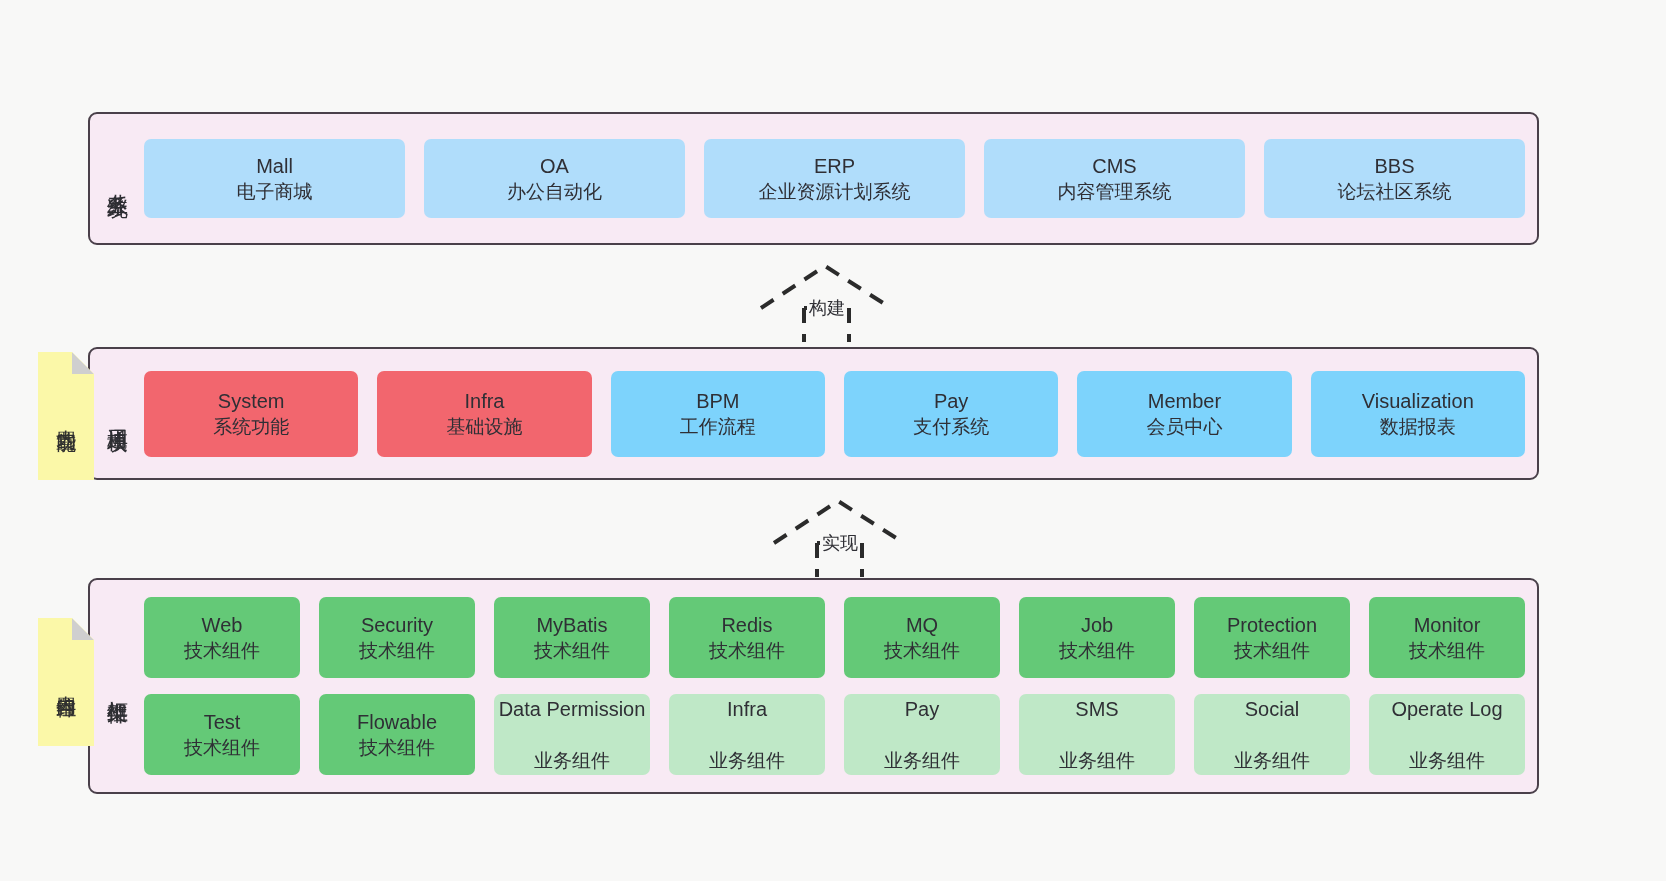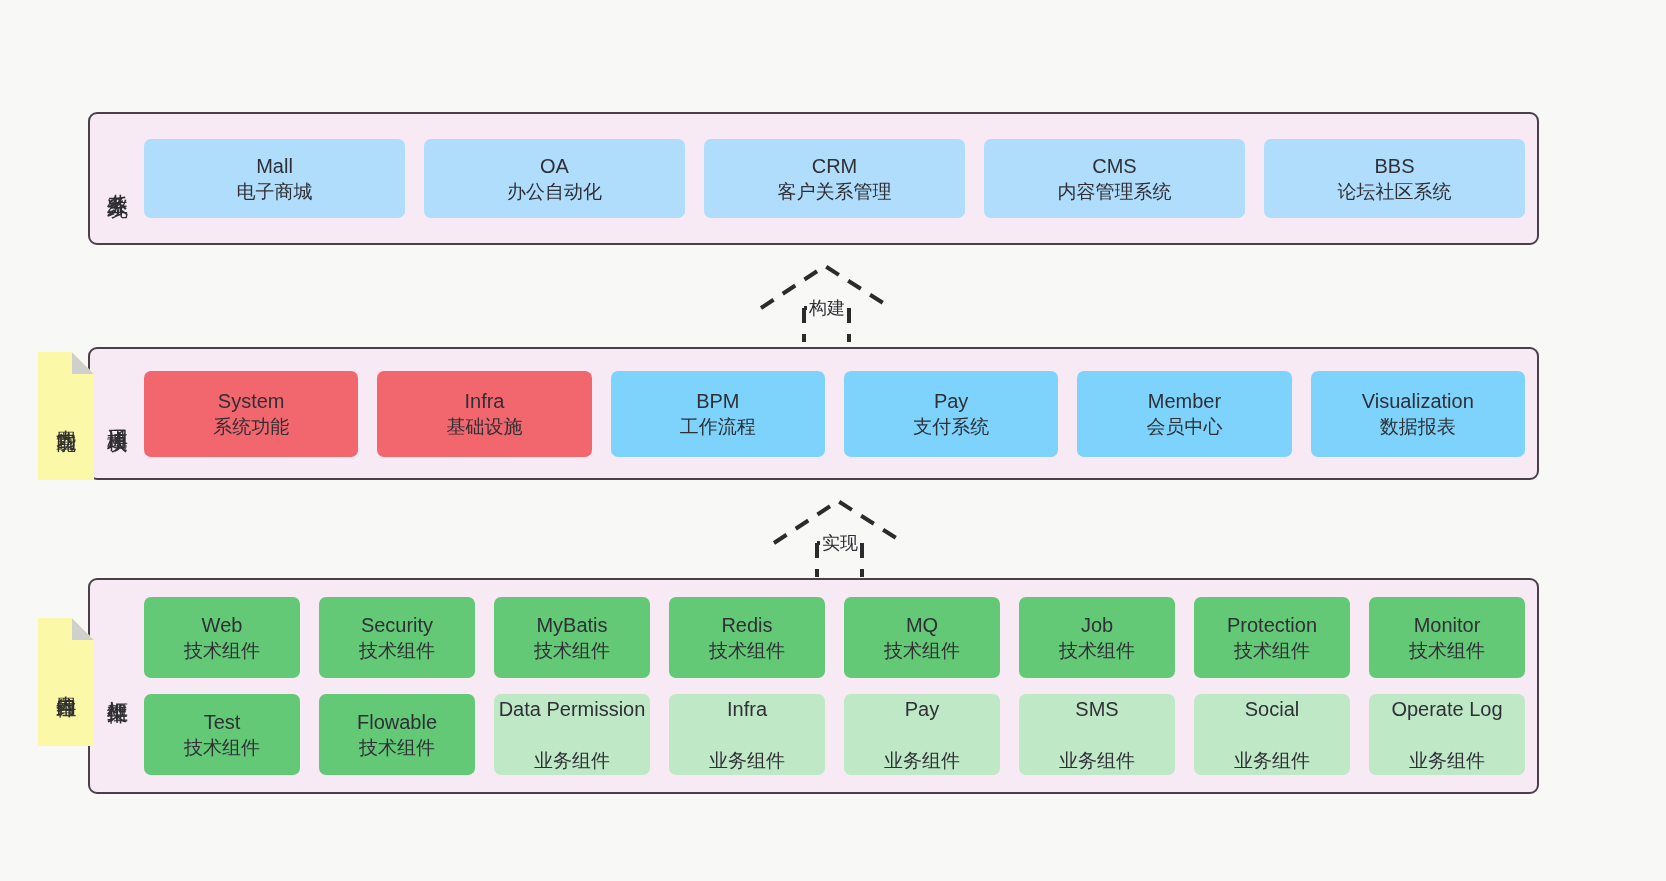--- a/index.html
+++ b/index.html
@@ -126,22 +126,22 @@
       <div class="row h-biz">
         <div class="card c-blue">
           <span class="t1">Mall</span>
           <span class="t2">电子商城</span>
         </div>
         <div class="card c-blue">
           <span class="t1">OA</span>
           <span class="t2">办公自动化</span>
         </div>
         <div class="card c-blue">
-          <span class="t1">CRM</span>
-          <span class="t2">客户关系管理</span>
+          <span class="t1">ERP</span>
+          <span class="t2">企业资源计划系统</span>
         </div>
         <div class="card c-blue">
           <span class="t1">CMS</span>
           <span class="t2">内容管理系统</span>
         </div>
         <div class="card c-blue">
           <span class="t1">BBS</span>
           <span class="t2">论坛社区系统</span>
         </div>
       </div>

